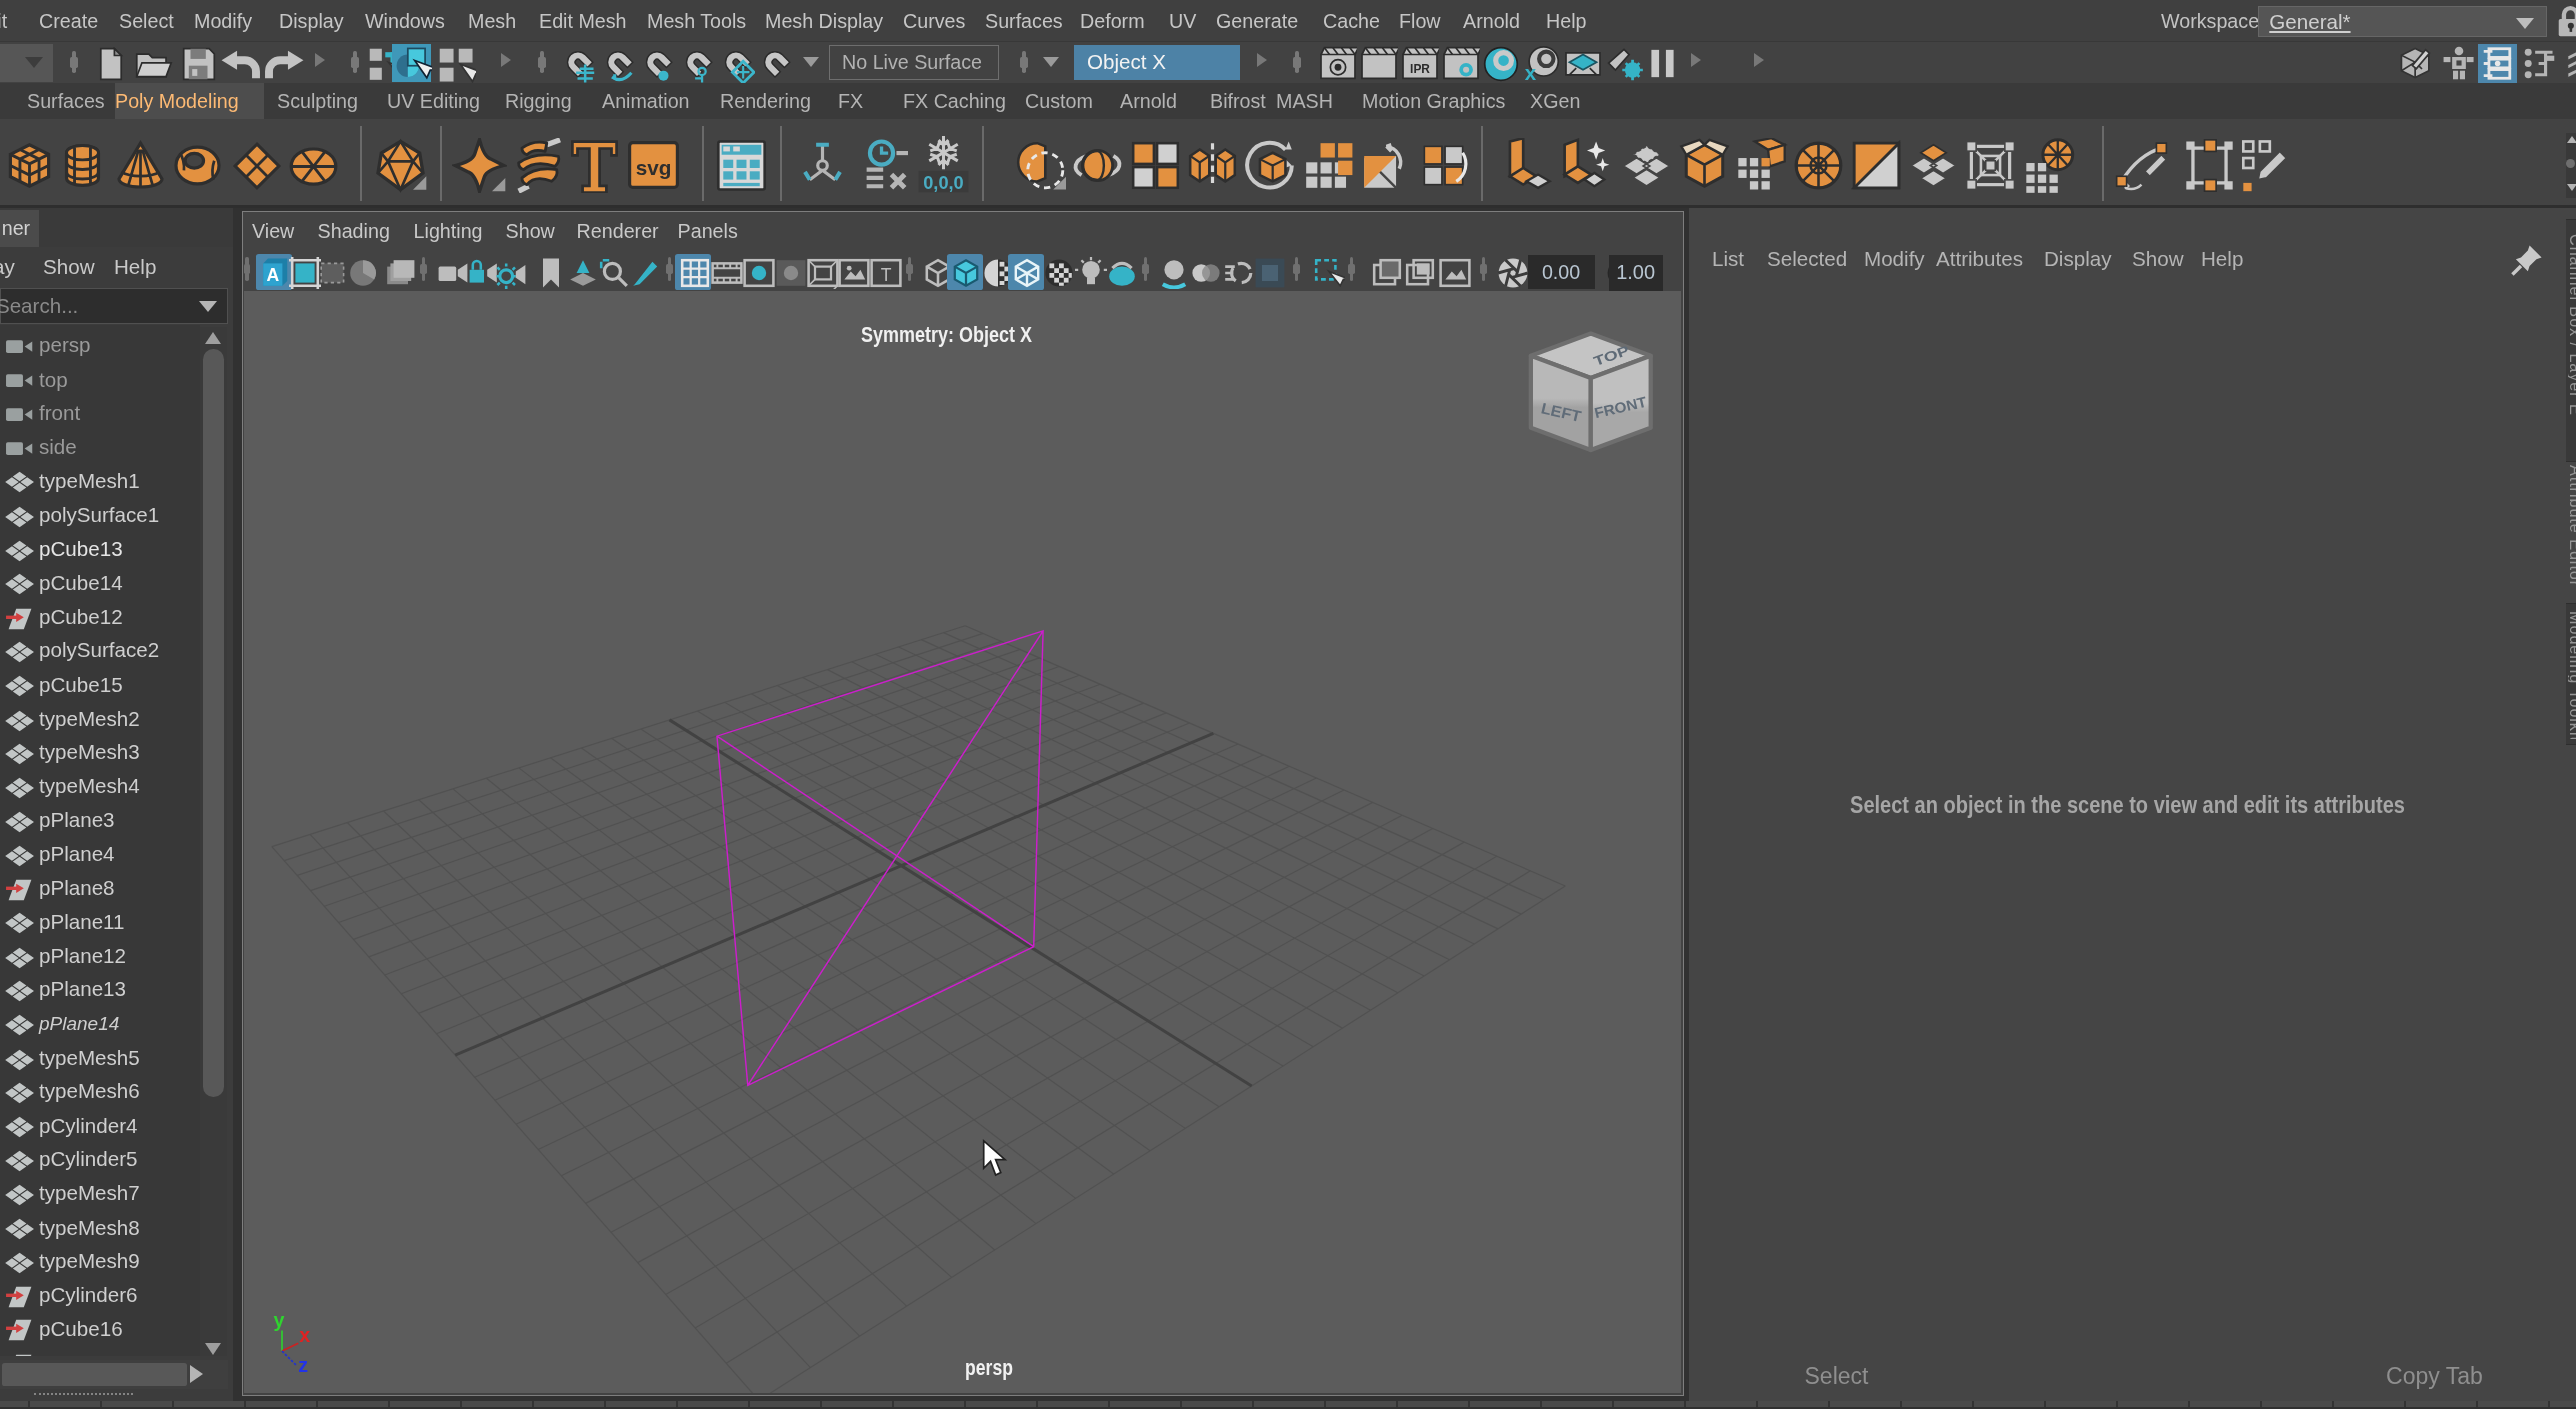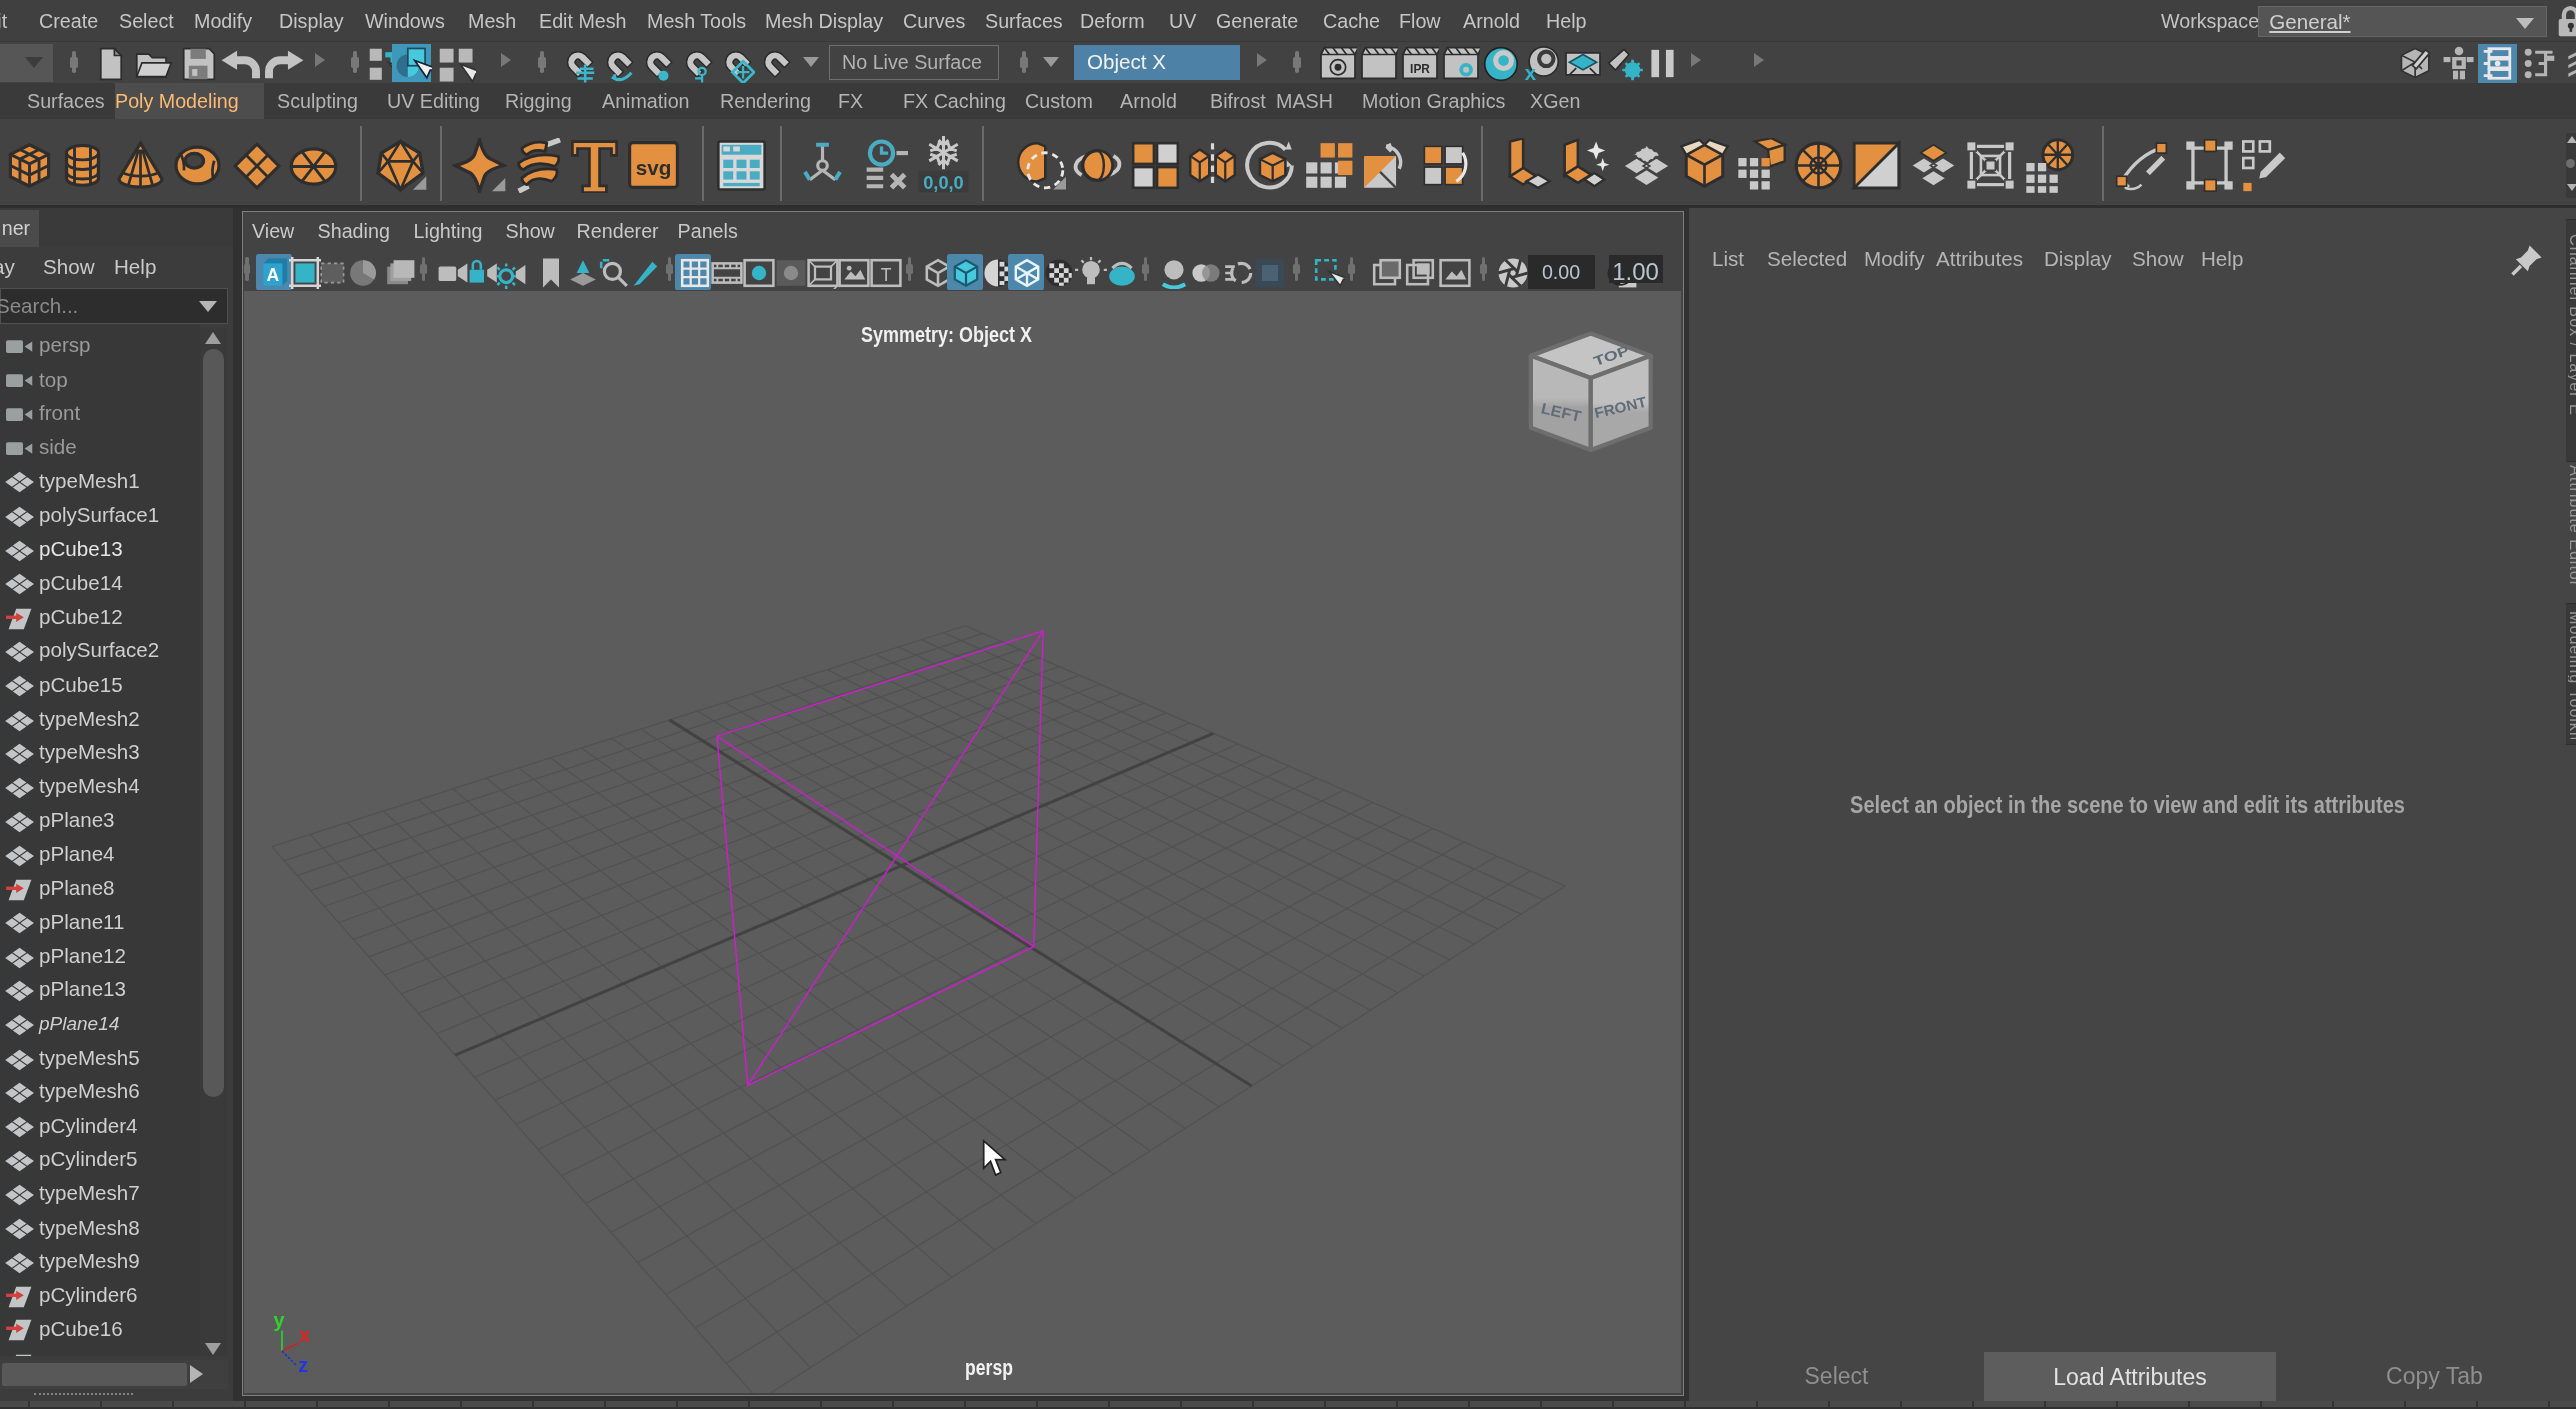--- a/index.html
+++ b/index.html
@@ -869,21 +869,21 @@
 <svg class="vi" style="left:1254px" width="34" height="34" viewBox="0 0 20 20">
           <circle cx="10" cy="10" r="9" fill="#c9c9c9"></circle>
           <path d="M9.5 12.8 L19.3 10.0 M7.4 11.0 L14.7 18.1 M7.9 8.2 L5.4 18.1 M10.5 7.2 L0.7 10.0 M12.6 9.0 L5.3 1.9 M12.1 11.8 L14.7 1.9" stroke="#3a3a3a" stroke-width="1.8"></path>
         </svg>
 <div class="abs" style="left:1285px;top:5.1px;width:67px;height:34px;background:#2a2a2a;color:#b9c6d2;font-size:19.7px;line-height:34px;text-align:center;">0.00</div>
 <svg class="vi" style="left:1363px" width="34" height="34" viewBox="0 0 20 20">
           <rect x="8" y="1" width="11" height="18" fill="#c9c9c9"></rect>
           <circle cx="9" cy="10" r="8" fill="#262626"></circle>
           <path d="M9 3.2 a6.8 6.8 0 0 1 0 13.6 z" fill="#c9c9c9"></path>
         </svg>
-<div class="abs" style="left:1366px;top:5.1px;width:54px;height:28px;background:#2a2a2a;color:#b9c6d2;font-size:24px;line-height:34px;text-align:center;">1.00</div>
+<div class="abs" style="left:1366px;top:5.1px;width:54px;height:36px;background:#2a2a2a;color:#b9c6d2;font-size:20px;line-height:34px;text-align:center;">1.00</div>
 </div>
 <div id="view3d">
 <svg id="gridsvg" width="1439" height="1106" viewBox="0 0 1680 1292" style="position:absolute;left:0;top:0">
 <g stroke="#515151" stroke-width="1.4" fill="none">
 <line x1="32.0" y1="649.0" x2="601.0" y2="1296.0"></line>
 <line x1="32.0" y1="649.0" x2="842.0" y2="391.0"></line>
 <line x1="76.7" y1="634.8" x2="661.2" y2="1257.6"></line>
 <line x1="46.5" y1="665.5" x2="862.9" y2="400.0"></line>
 <line x1="120.2" y1="620.9" x2="718.7" y2="1220.9"></line>
 <line x1="61.6" y1="682.7" x2="884.2" y2="409.3"></line>
@@ -981,21 +981,20 @@
 <span class="am" style="left:247px">Attributes</span>
 <span class="am" style="left:355px">Display</span>
 <span class="am" style="left:443px">Show</span>
 <span class="am" style="left:512px">Help</span>
 <svg class="abs" style="left:820px;top:34px" width="36" height="36" viewBox="0 0 21 21">
       <path d="M12 2 l7 7 -3 1 -4 4 -1 3 -7-7 3-1 4-4 z" fill="#c9c9c9"></path>
       <path d="M7 14 l-5 5" stroke="#c9c9c9" stroke-width="2"></path>
     </svg>
 <div class="abs" style="left:0;top:584px;width:877px;text-align:center;font-size:23px;font-weight:bold;color:#a6a6a6;transform:scaleX(0.87);transform-origin:50% 50%;">Select an object in the scene to view and edit its attributes</div>
 <div class="abs" style="left:0px;top:1142px;width:295px;text-align:center;font-size:23px;color:#8f8f8f;line-height:53px;">Select</div>
-<div class="abs" style="left:295px;top:1144px;width:292px;height:51px;background:#5d5d5d;text-align:center;font-size:23px;color:#e2e2e2;line-height:51px;">Load Attributes</div>
 <div class="abs" style="left:614px;top:1142px;width:263px;text-align:center;font-size:23px;color:#8f8f8f;line-height:53px;">Copy Tab</div>
 </div>
 <div id="rstrip">
 <div class="abs" style="left:0;top:11px;width:10.3px;height:243px;background:#393939;border-top:0.9px solid #2e2e2e;border-bottom:0.9px solid #2e2e2e;"></div>
 <div class="abs" style="left:0;top:395px;width:10.3px;height:142px;background:#393939;border-top:0.9px solid #2e2e2e;border-bottom:0.9px solid #2e2e2e;"></div>
 <div class="rtx" style="top:26px;height:214px;">Channel Box / Layer E</div>
 <div class="rtx" style="top:257px;height:137px;">Attribute Editor</div>
 <div class="rtx" style="top:403px;height:128px;">Modeling Toolkit</div>
 </div>
 <div id="bottombar">

